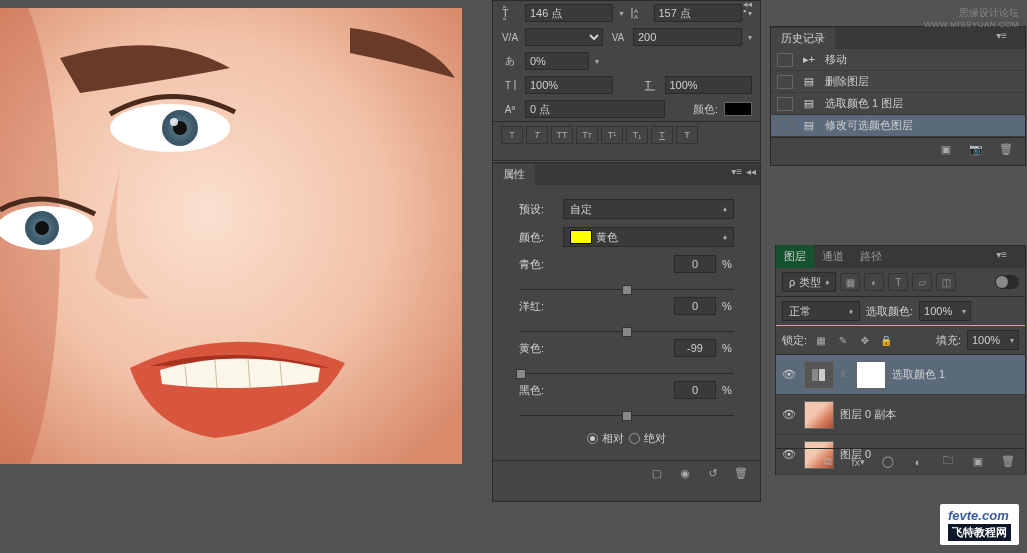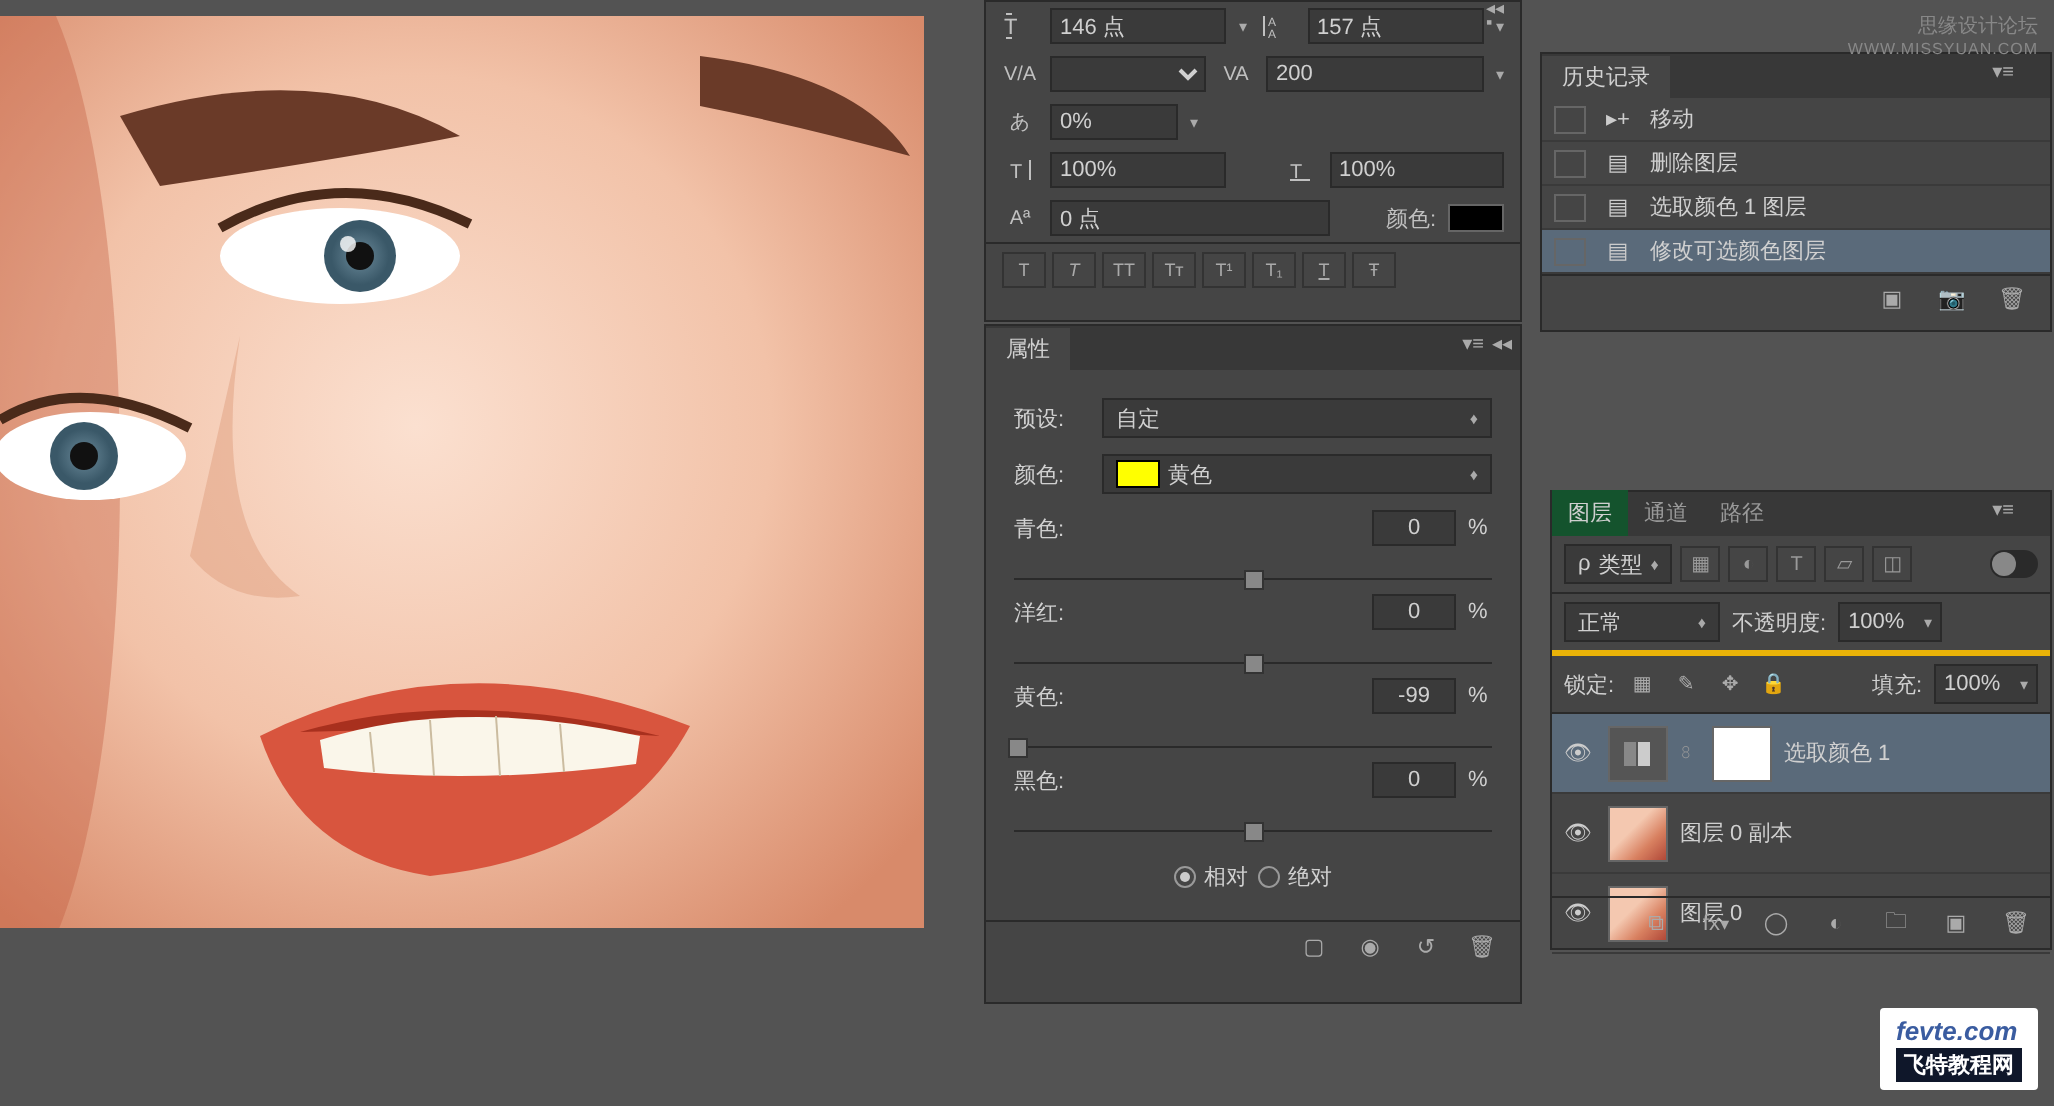--- a/index.html
+++ b/index.html
@@ -18,21 +18,21 @@
 
 .properties-panel { position: absolute; left: 492px; top: 162px; width: 269px; height: 340px; background: #454545; border: 1px solid #2a2a2a; }
 .panel-tab-bar { background: #383838; height: 22px; display: flex; align-items: center; position: relative; }
 .panel-tab { background: #454545; padding: 3px 10px; font-size: 11px; color: #d0d0d0; }
 .panel-menu-btn { position: absolute; right: 18px; top: 3px; font-size: 10px; color: #aaa; }
 .panel-close { position: absolute; right: 4px; top: 3px; font-size: 10px; color: #aaa; }
 .prop-header { padding: 6px 10px; display: flex; align-items: center; gap: 6px; }
 .adj-icon { width: 20px; height: 18px; background: #555; border: 1px solid #2a2a2a; display: inline-flex; align-items: center; justify-content: center; }
 .mask-icon { width: 20px; height: 18px; background: #fff; border: 1px solid #2a2a2a; position: relative; }
 .mask-icon::after { content: ""; position: absolute; left: 5px; top: 4px; width: 8px; height: 8px; border-radius: 50%; background: #555; }
-.prop-body { padding: 6px 14px; }
+.prop-body { padding: 6px 26px; }
 .prop-row { display: flex; align-items: center; margin: 8px 0; gap: 6px; }
 .prop-label { width: 38px; color: #d0d0d0; }
 .prop-select { flex: 1; background: #3a3a3a; border: 1px solid #2a2a2a; color: #d0d0d0; height: 20px; padding: 0 6px; display: flex; align-items: center; justify-content: space-between; }
 .color-swatch-yellow { width: 22px; height: 14px; background: #ffff00; border: 1px solid #000; margin-right: 4px; }
 .slider-group { margin: 6px 0 10px 0; }
 .slider-row { display: flex; align-items: center; gap: 6px; }
 .slider-label { width: 38px; }
 .slider-track { flex: 1; height: 14px; position: relative; }
 .slider-line { position: absolute; left: 0; right: 0; top: 16px; height: 1px; background: #2a2a2a; }
 .slider-thumb { position: absolute; top: 12px; width: 10px; height: 10px; background: #888; border: 1px solid #333; transform: translateX(-50%); }
@@ -55,21 +55,21 @@
 
 .layers-panel { position: absolute; left: 775px; top: 245px; width: 251px; height: 230px; background: #454545; border: 1px solid #2a2a2a; }
 .layers-tabs { background: #383838; height: 22px; display: flex; align-items: flex-end; gap: 0; position: relative; }
 .ltab { padding: 4px 8px; font-size: 11px; color: #999; }
 .ltab.active { background: #14532d; color: #d0d0d0; }
 .filter-row { display: flex; align-items: center; padding: 4px 6px; gap: 4px; border-bottom: 1px solid #2a2a2a; }
 .kind-select { background: #3a3a3a; border: 1px solid #2a2a2a; color: #d0d0d0; height: 20px; padding: 0 6px; display: flex; align-items: center; gap: 4px; }
 .filter-icon { width: 20px; height: 18px; border: 1px solid #333; display: inline-flex; align-items: center; justify-content: center; color: #999; font-size: 10px; }
 .filter-toggle { width: 24px; height: 14px; background: #2a2a2a; border-radius: 7px; margin-left: auto; position: relative; }
 .filter-toggle::after { content: ""; position: absolute; left: 1px; top: 1px; width: 12px; height: 12px; background: #888; border-radius: 50%; }
-.blend-row { display: flex; align-items: center; padding: 4px 6px; gap: 6px; border-bottom: 3px solid #eab308; }
+.blend-row { display: flex; align-items: center; padding: 4px 6px; gap: 6px; border-bottom: 1px solid #eab308; }
 .blend-select { background: #3a3a3a; border: 1px solid #2a2a2a; color: #d0d0d0; height: 20px; padding: 0 6px; width: 78px; display: flex; align-items: center; justify-content: space-between; }
 .opacity-input { background: #3a3a3a; border: 1px solid #2a2a2a; color: #d0d0d0; height: 20px; width: 52px; padding: 0 4px; display: flex; align-items: center; justify-content: space-between; }
 .lock-row { display: flex; align-items: center; padding: 4px 6px; gap: 6px; border-bottom: 1px solid #2a2a2a; }
 .lock-icon { width: 16px; height: 14px; display: inline-flex; align-items: center; justify-content: center; color: #aaa; font-size: 10px; }
 .layers-list { }
 .layer-item { display: flex; align-items: center; height: 40px; padding: 0 6px; gap: 6px; border-bottom: 1px solid #3a3a3a; }
 .layer-item.sel { background: #5a6a7a; }
 .eye { width: 16px; color: #ccc; }
 .thumb { width: 30px; height: 28px; border: 1px solid #666; background: #888; flex-shrink: 0; }
 .thumb.adj { background: #555; display: flex; align-items: center; justify-content: center; }
@@ -347,21 +347,21 @@
     <span class="filter-icon">T</span>
     <span class="filter-icon">▱</span>
     <span class="filter-icon">◫</span>
     <span class="filter-toggle"></span>
   </div>
   <div class="blend-row">
     <div class="blend-select">
       <span>正常</span>
         <span class="dd-arrow">♦</span>
     </div>
-    <span>不透明度:</span>
+    <span>选取颜色:</span>
     <div class="opacity-input">
       <span>100%</span>
         <span class="dd-arrow">▾</span>
     </div>
   </div>
   <div class="lock-row">
     <span>锁定:</span>
     <span class="lock-icon">▦</span>
     <span class="lock-icon">✎</span>
     <span class="lock-icon">✥</span>

